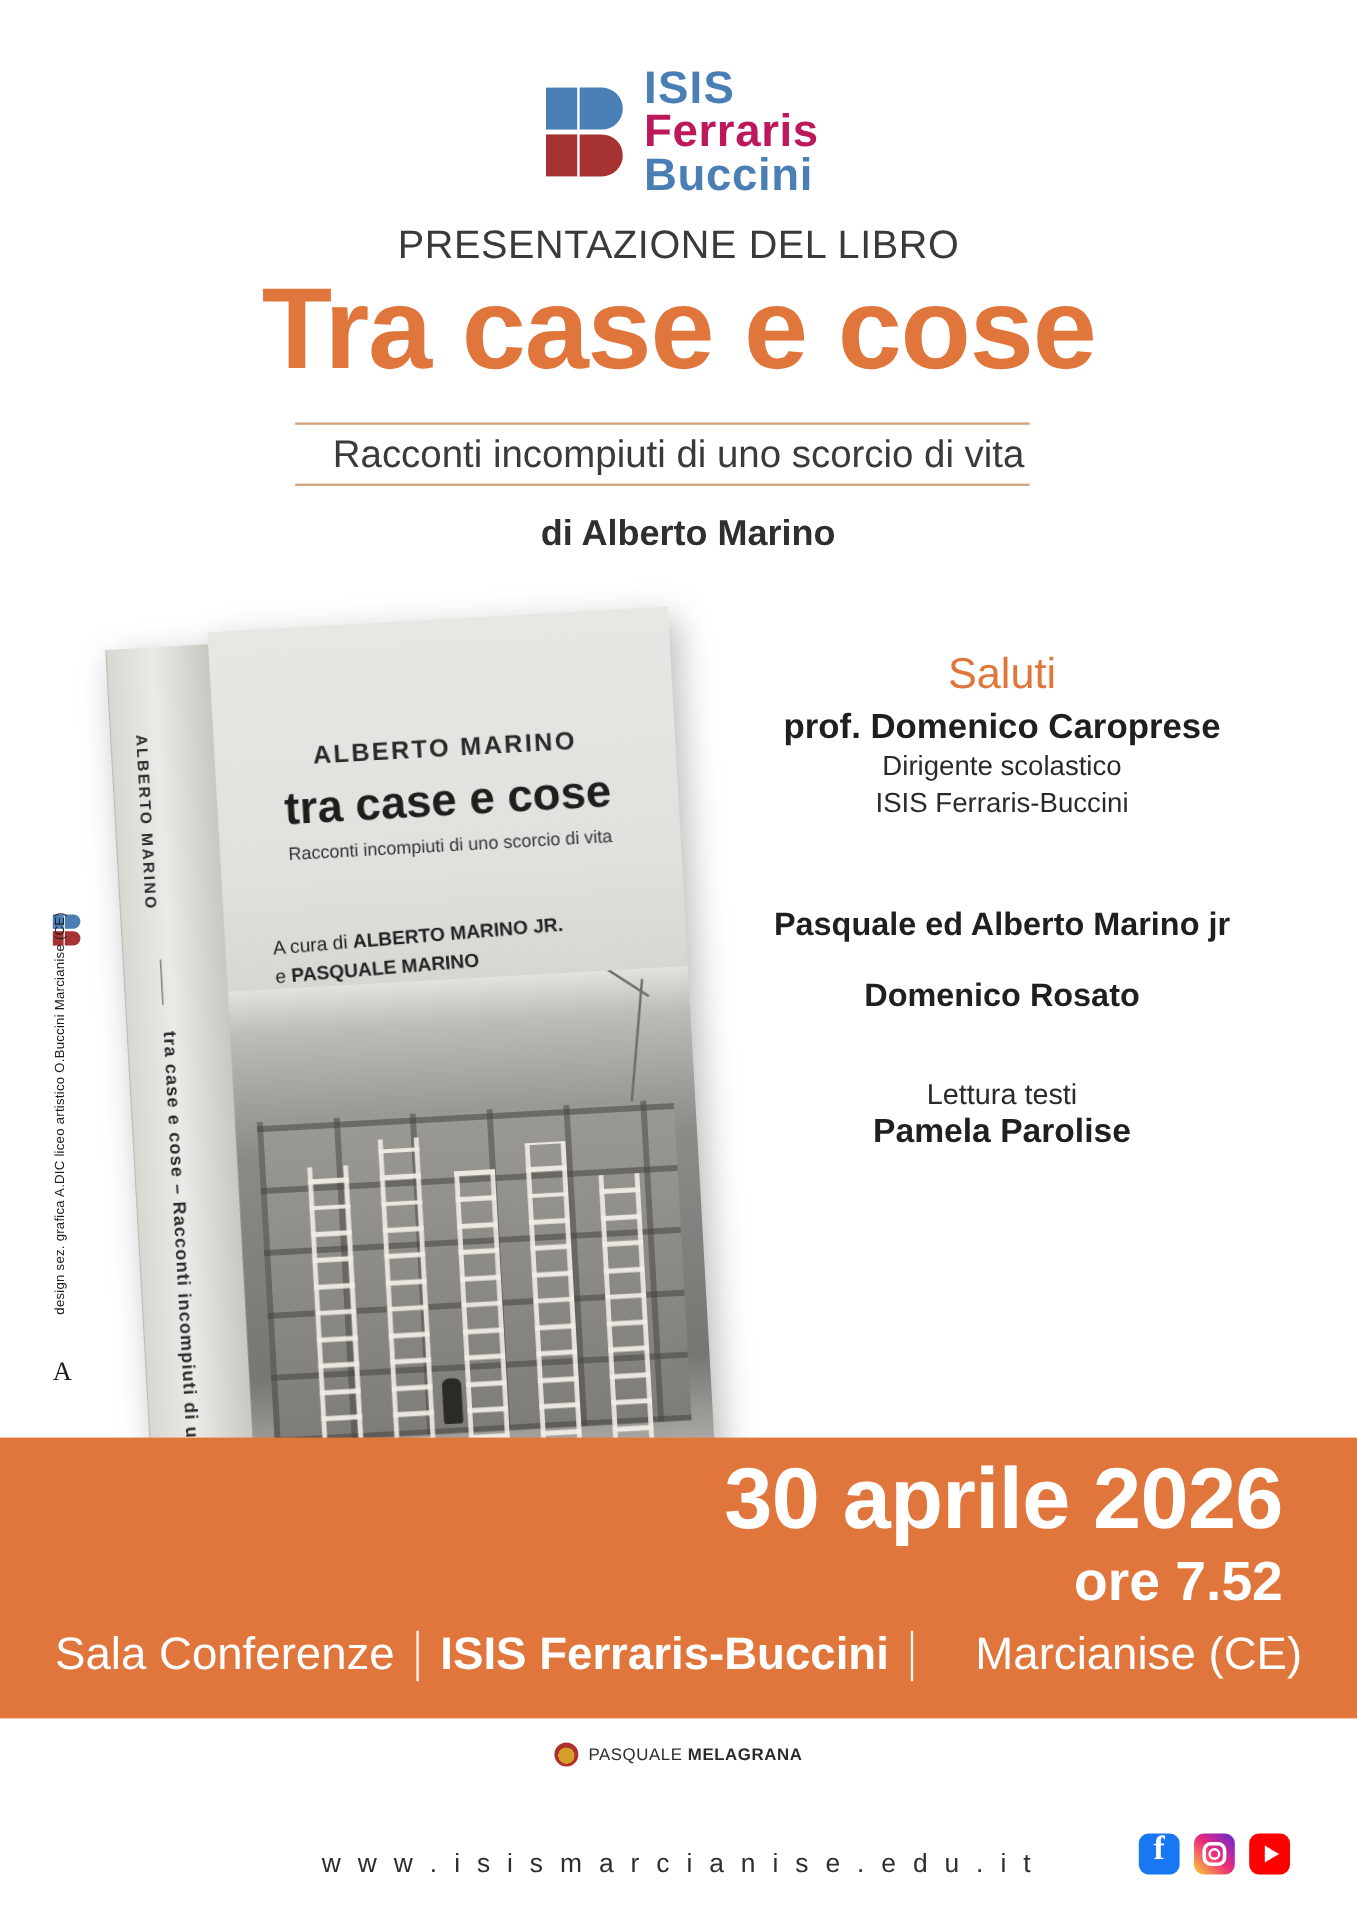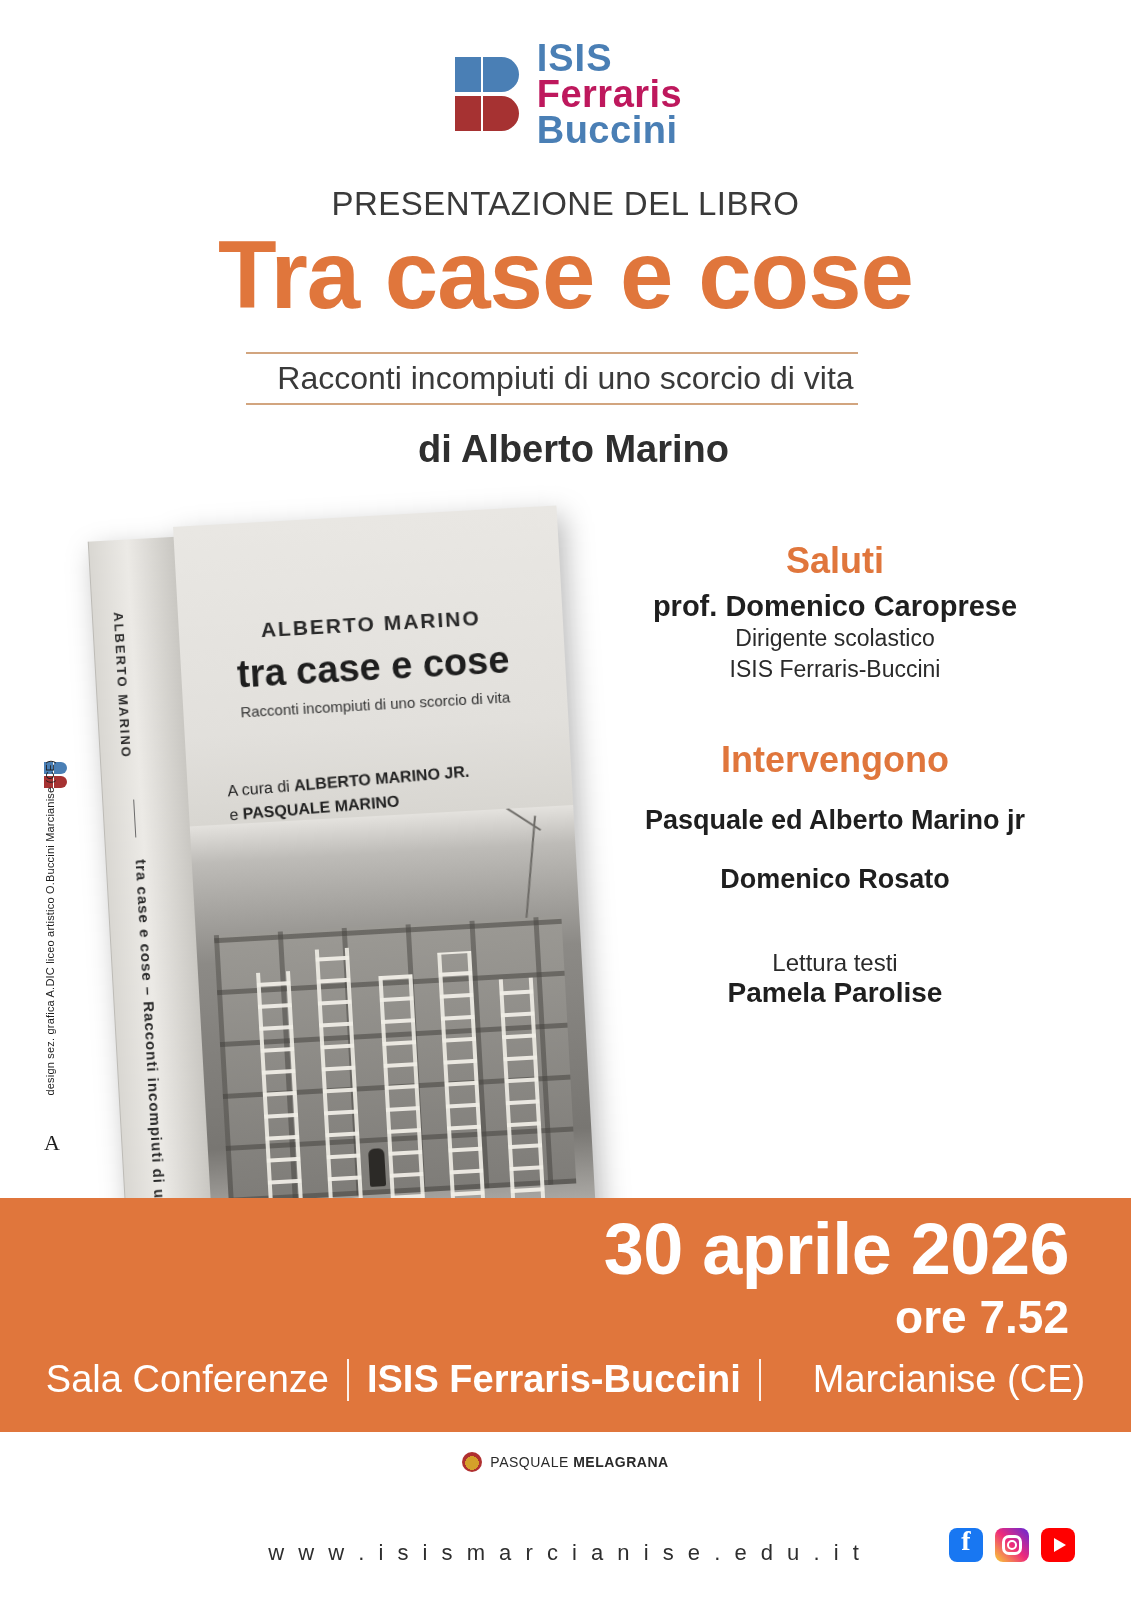--- a/index.html
+++ b/index.html
@@ -8,21 +8,21 @@
     height: 1600px;
     background: #ffffff;
     font-family: "Liberation Sans", sans-serif;
     position: relative;
     overflow: hidden;
   }
 
   
   .logo-wrap {
     position: absolute;
-    top: 40px; left: 0; right: 0;
+    top: 56px; left: 0; right: 0;
     display: flex; justify-content: center; align-items: center;
   }
   .logo-mark {
     position: relative;
     width: 78px; height: 86px;
     margin-right: 10px;
   }
   .lm-blue-bar {
     position: absolute; left: 6px; top: 6px;
     width: 26px; height: 35px; background: #4a7fb5;
@@ -75,21 +75,21 @@
     font-size: 32px;
     color: #3a3a3a;
   }
   .subtitle-rule-bottom {
     position: absolute; top: 403px; left: 246px; width: 612px;
     height: 2px; background: #d2a57f;
   }
   .author-line {
     position: absolute; top: 428px; left: 16px; right: 0;
     text-align: center;
-    font-size: 38px; font-weight: bold; color: #2f2f2f;
+    font-size: 30px; font-weight: bold; color: #2f2f2f;
   }
 
   
   .book-area {
     position: absolute;
     left: 48px; top: 498px;
     width: 560px; height: 820px;
   }
   .book {
     position: absolute;
@@ -230,21 +230,21 @@
   .llm-d1 { position:absolute; left:10px; top:0; width:13px; height:12px; background:#4a7fb5; border-radius:0 6px 6px 0; }
   .llm-d2 { position:absolute; left:10px; top:14px; width:13px; height:12px; background:#a63232; border-radius:0 6px 6px 0; }
   .left-mono {
     position: absolute; left: 44px; top: 1130px;
     font-size: 22px; color: #1d1d1d; font-family: "Liberation Serif", serif;
   }
 
   
   .speakers { position: absolute; left: 600px; top: 540px; width: 470px; text-align: center; }
   .sp-head {
-    font-size: 36px; font-weight: bold; color: #e0763c;
+    font-size: 36px; font-weight: normal; color: #e0763c;
     margin-bottom: 8px;
   }
   .sp-name-big { font-size: 29px; font-weight: bold; color: #1f1f1f; }
   .sp-role { font-size: 23px; color: #2a2a2a; line-height: 1.35; }
   .sp-gap-lg { height: 54px; }
   .sp-gap-md { height: 28px; }
   .sp-gap-sm { height: 16px; }
   .sp-name-mid { font-size: 27px; font-weight: bold; color: #1f1f1f; }
   .sp-lettura { font-size: 24px; color: #2a2a2a; }
   .sp-reader { font-size: 28px; font-weight: bold; color: #1f1f1f; }
@@ -387,21 +387,20 @@
 </div>
 <div class="left-credit">design sez. grafica A.DIC liceo artistico O.Buccini Marcianise (CE)</div>
 <div class="left-mono">A</div>
 
 <div class="speakers">
   <div class="sp-head">Saluti</div>
   <div class="sp-name-big">prof. Domenico Caroprese</div>
   <div class="sp-role">Dirigente scolastico</div>
   <div class="sp-role">ISIS Ferraris-Buccini</div>
   <div class="sp-gap-lg"></div>
-  <div class="sp-head">Intervengono</div>
   <div class="sp-gap-sm"></div>
   <div class="sp-name-mid">Pasquale ed Alberto Marino jr</div>
   <div class="sp-gap-md"></div>
   <div class="sp-name-mid">Domenico Rosato</div>
   <div class="sp-gap-lg"></div>
   <div class="sp-lettura">Lettura testi</div>
   <div class="sp-reader">Pamela Parolise</div>
 </div>
 
 <div class="band">

